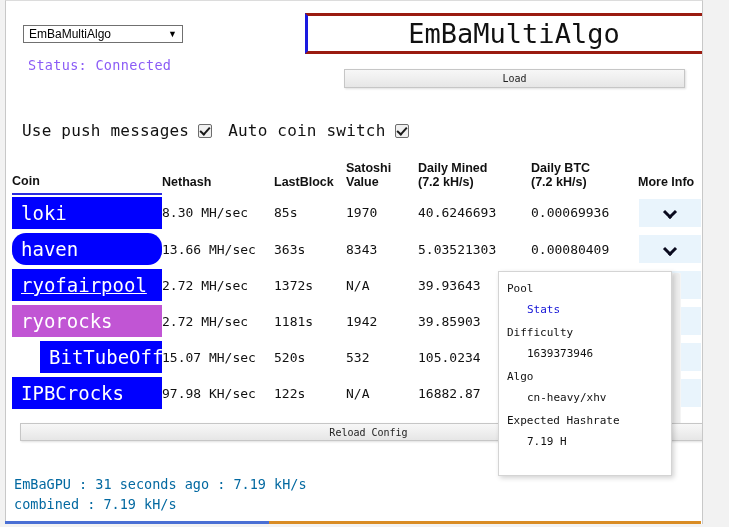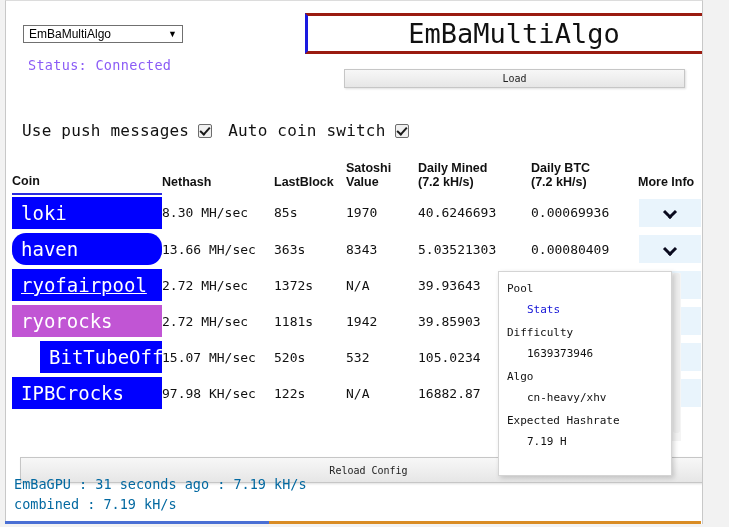--- a/index.html
+++ b/index.html
@@ -105,23 +105,23 @@
   #load-button {
     position: absolute;
     left: 338px;
     top: 68px;
     width: 341px;
     height: 19px;
   }
   #reload-button {
     position: absolute;
     left: 14px;
-    top: 456px;
+    top: 422px;
     width: 697px;
-    height: 26px;
+    height: 18px;
   }
 
   
   .options-row {
     position: absolute;
     left: 16px;
     top: 120px;
     display: flex;
     align-items: center;
     font-size: 16px;

